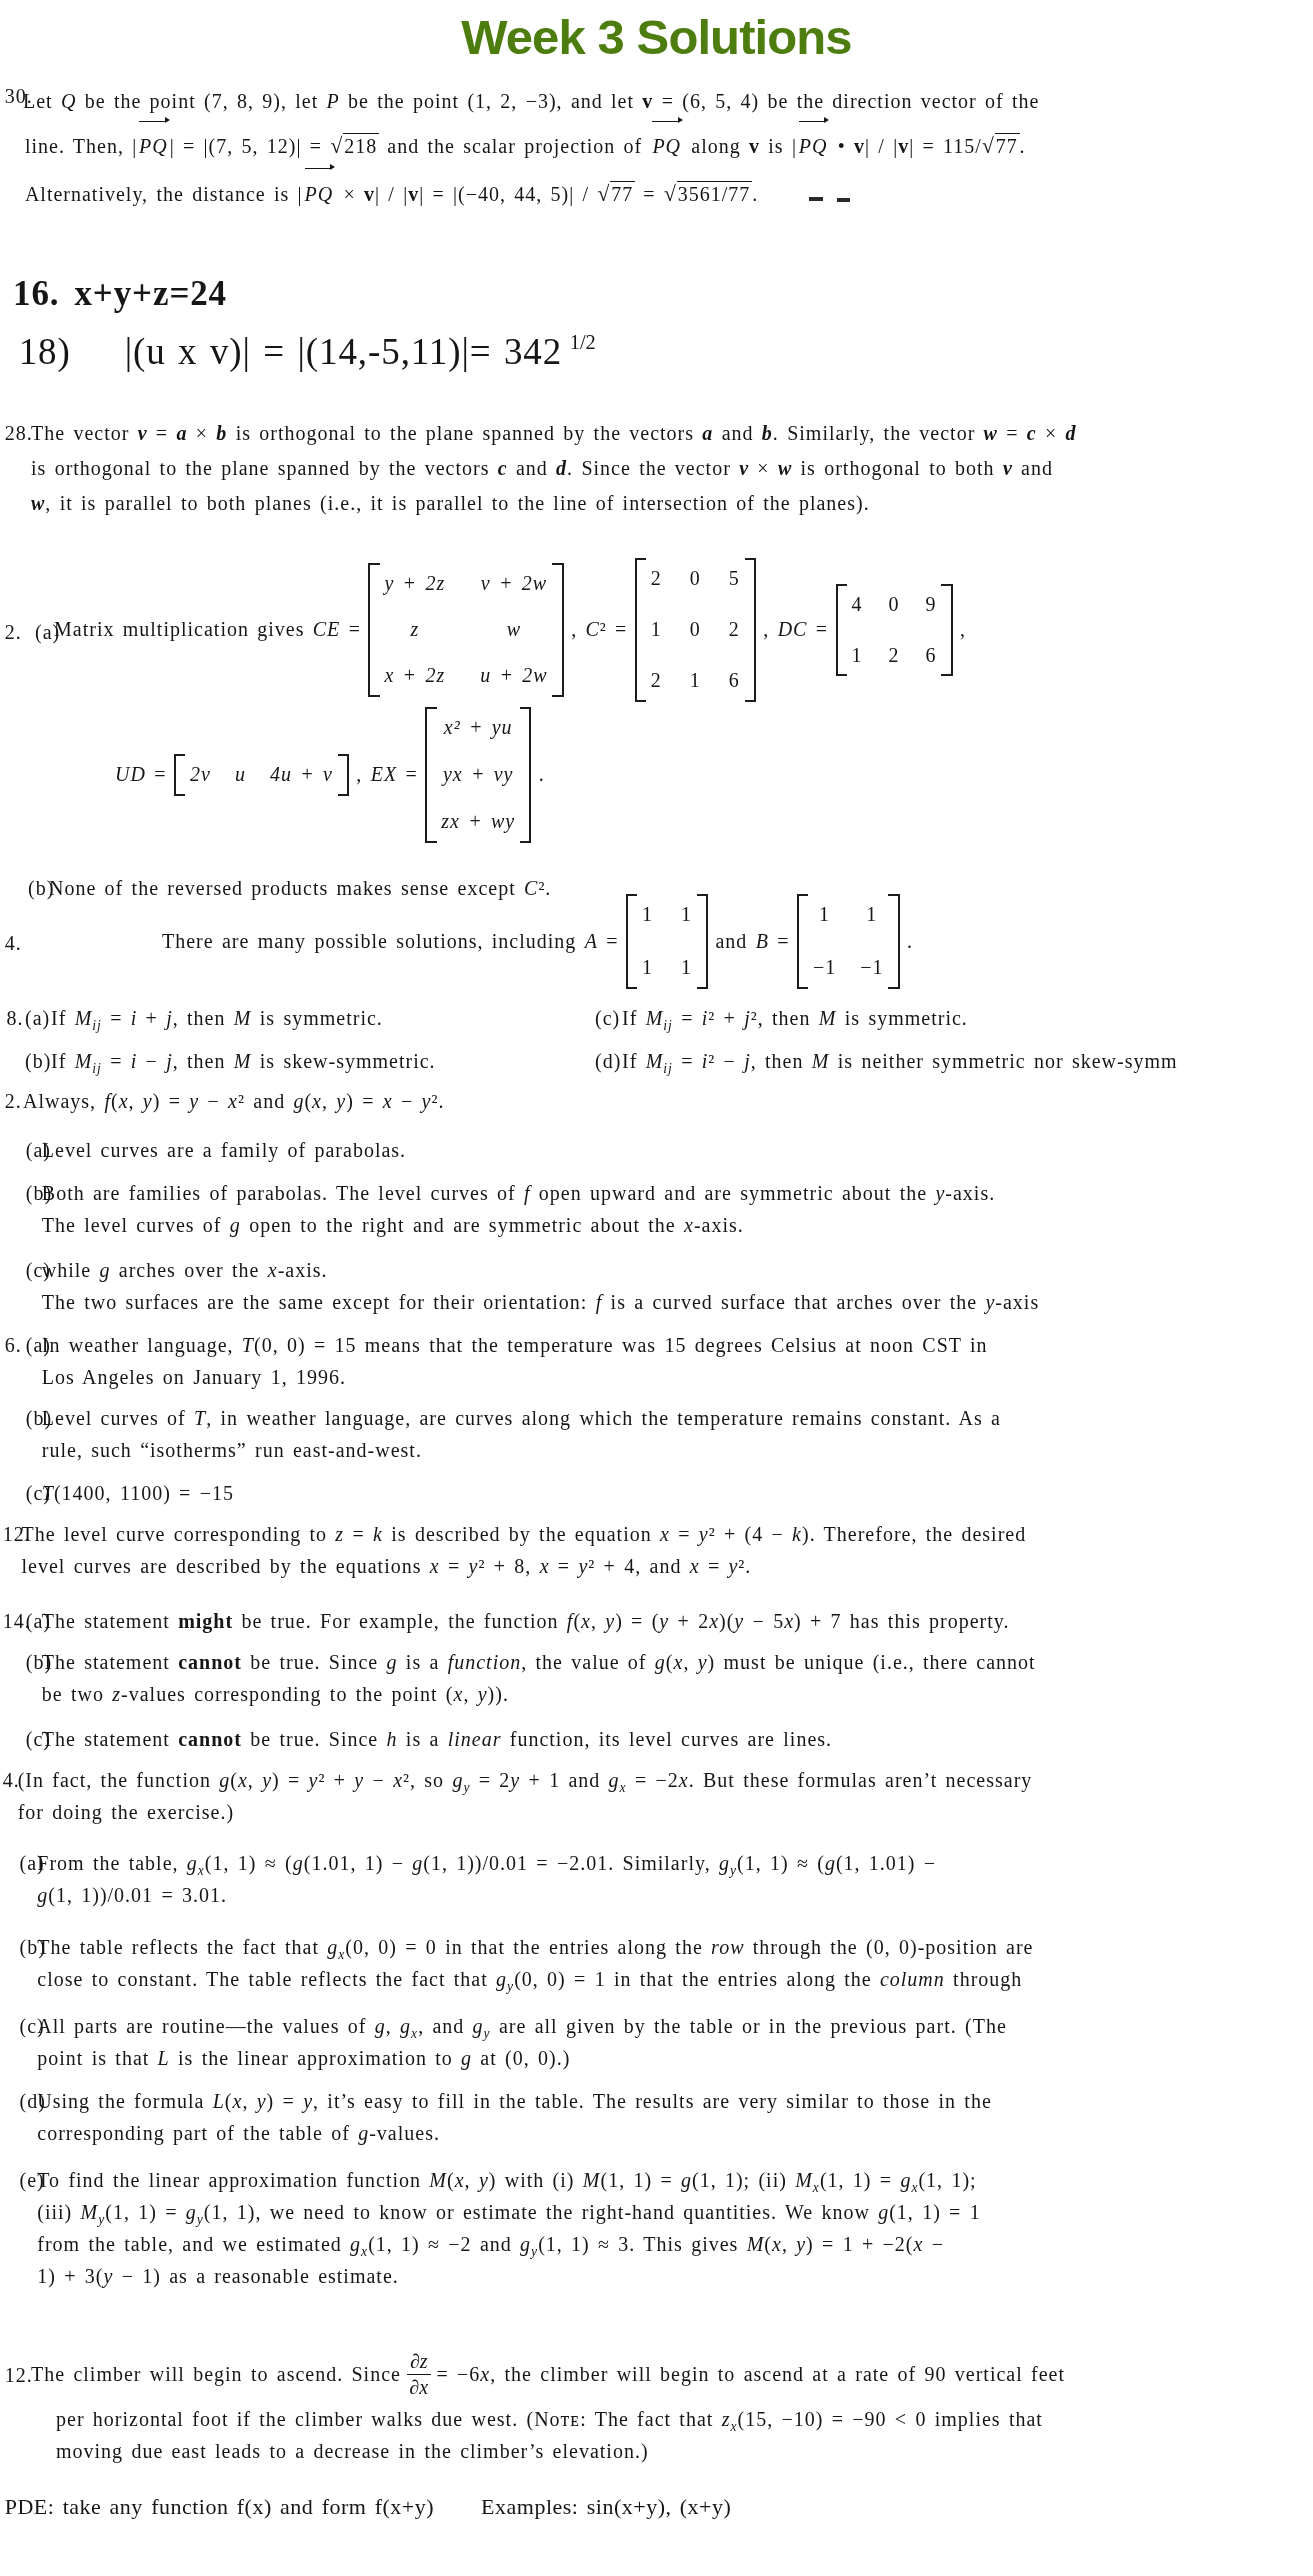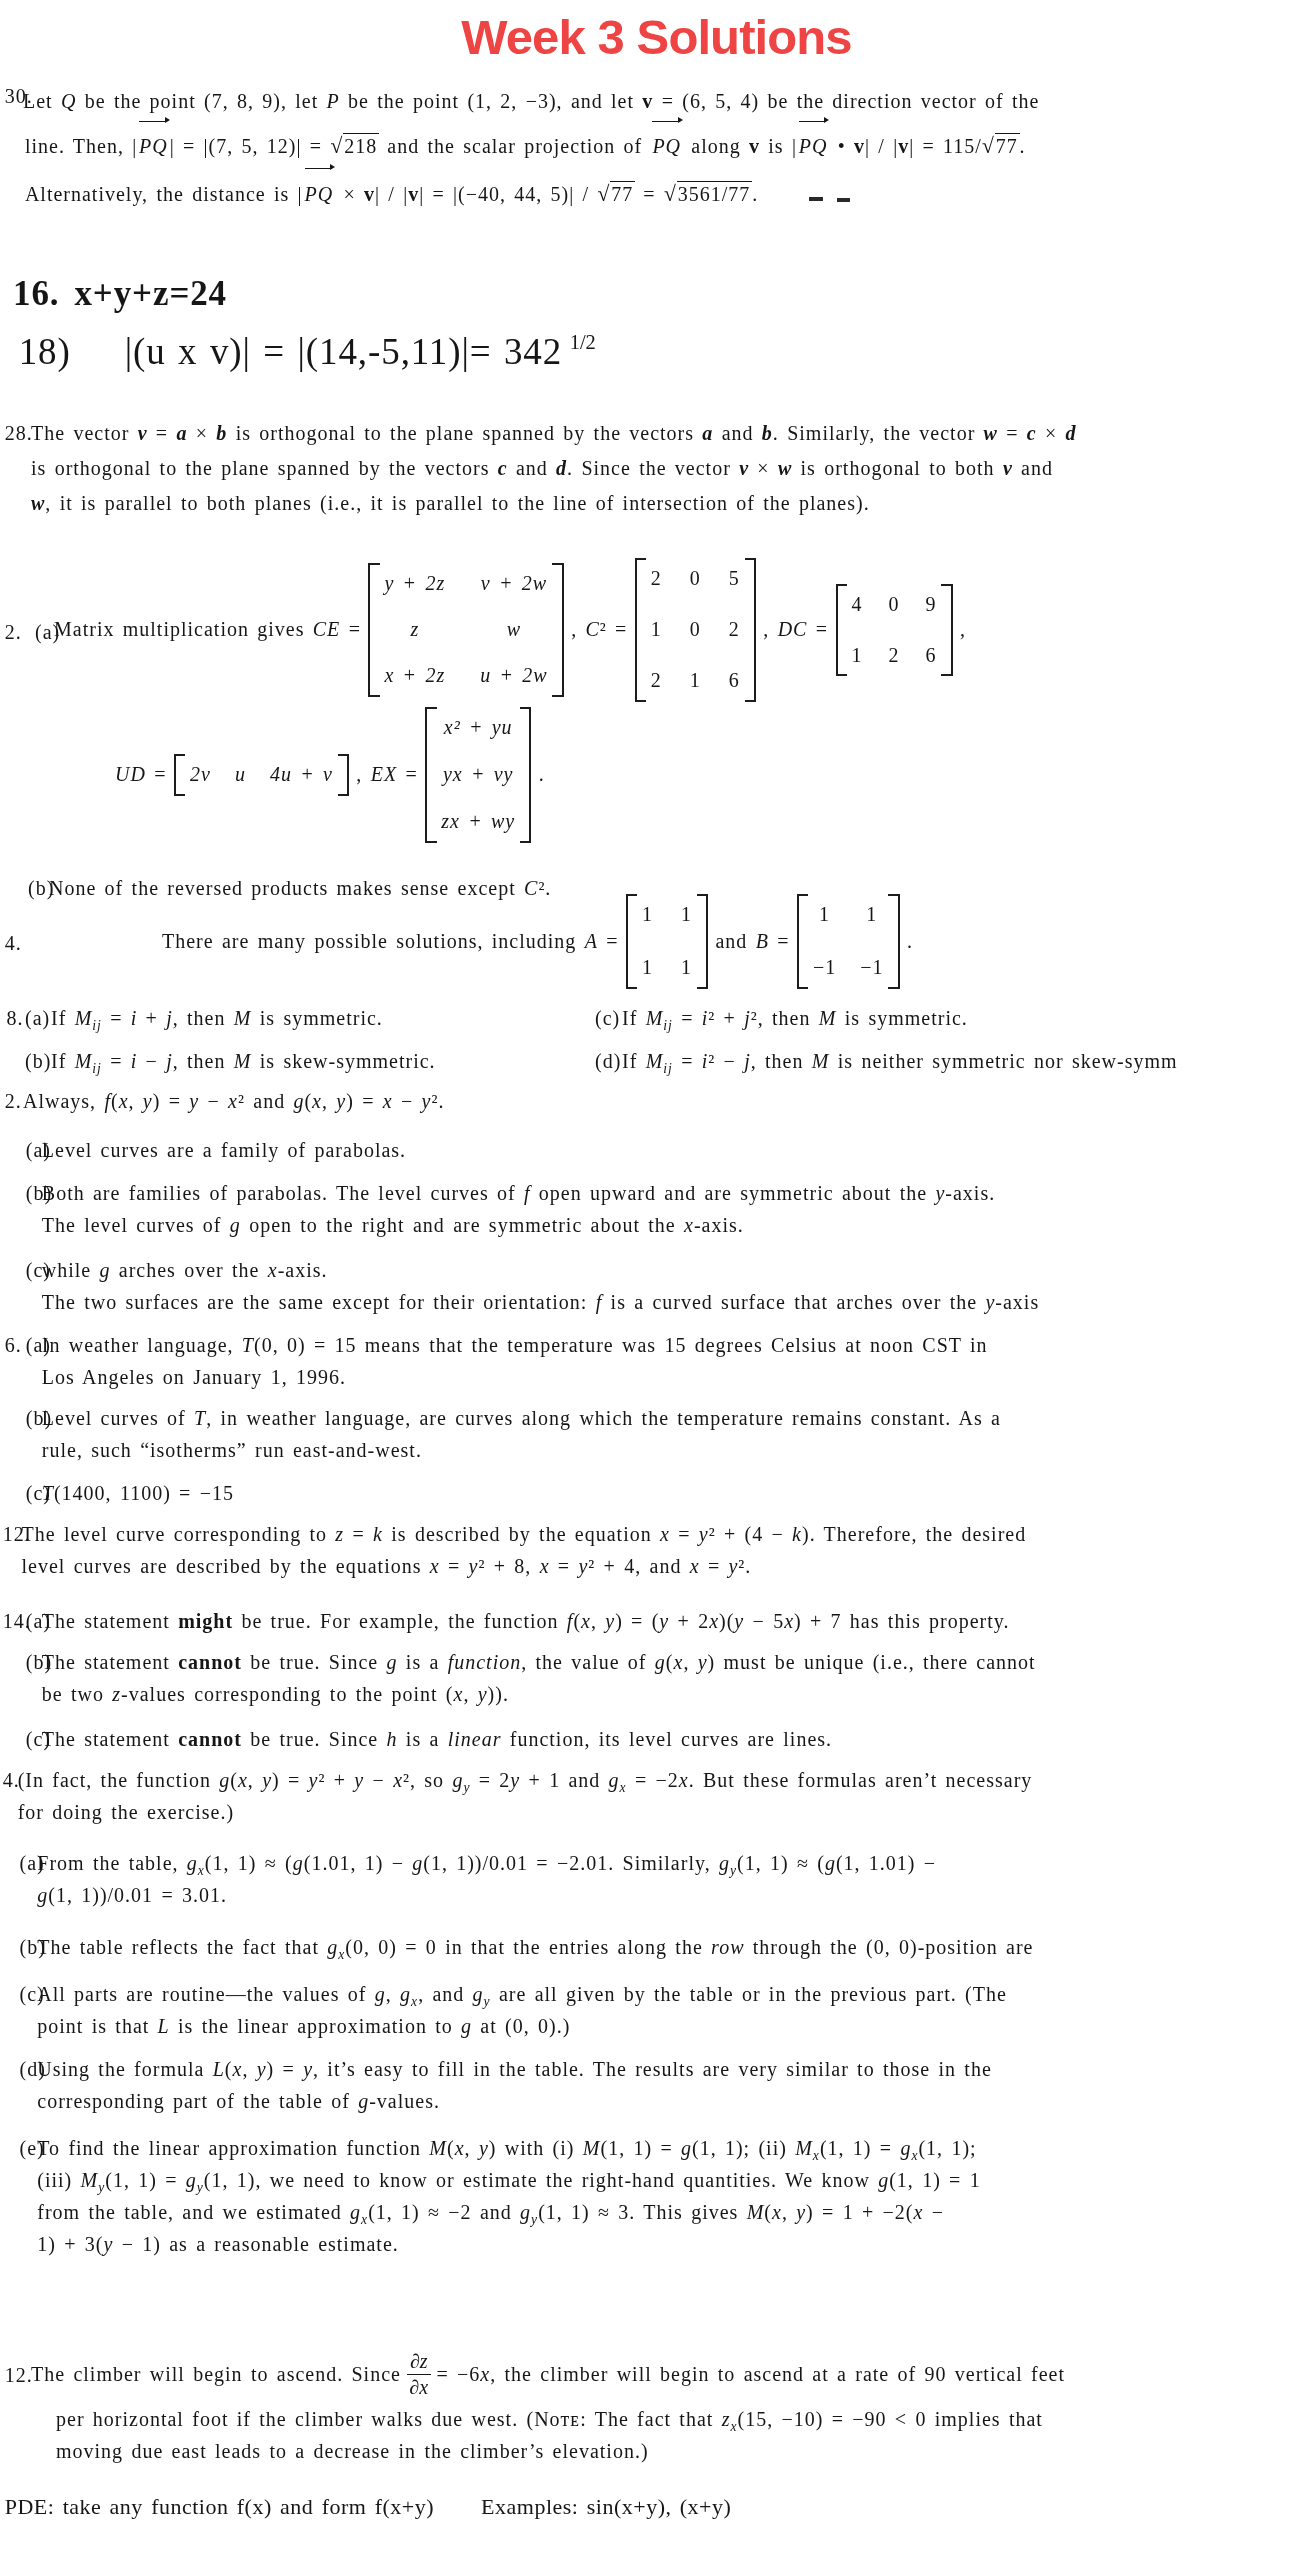--- a/index.html
+++ b/index.html
@@ -14,21 +14,21 @@
   .prob { padding-left:23px; }
   .pnum { position:absolute; left:4.7px; top:0; line-height:32px; white-space:nowrap; }
   .ln  { height:32px; line-height:32px; white-space:nowrap; }
   .ln38{ height:35px; line-height:35px; white-space:nowrap; }
   .lnx { height:47px; line-height:47px; white-space:nowrap; }
   .sub { position:relative; padding-left:16px; margin-left:2.8px; }
   .slb { position:absolute; left:0; top:0; line-height:32px; }
   .title {
     position:absolute; top:9.3px; left:0; width:100%; text-align:center;
     font-family:"Liberation Sans","DejaVu Sans",sans-serif; font-weight:700;
-    font-size:49px; letter-spacing:-0.9px; word-spacing:0; color:#ef4444;
+    font-size:49px; letter-spacing:-0.9px; word-spacing:0; color:#4d7c0f;
   }
   .h16 { font-weight:700; font-size:35px; letter-spacing:0.9px; padding-left:13px; white-space:nowrap; }
   .h16 .num { margin-right:15px; }
   .h18 { font-size:37px; padding-left:18.7px; letter-spacing:0.9px; white-space:nowrap; }
   .h18 .num { margin-right:54px; }
   .h18 .half { font-size:20.5px; position:relative; top:-15px; margin-left:7.5px; letter-spacing:0;margin-top:23px; }
   .eqrow { display:flex; align-items:center; white-space:nowrap; }
   .mat { display:inline-grid; position:relative; padding:9.3px 16px; margin:0 7.5px;
          align-items:center; justify-items:center; text-align:center; }
   .mat::before,.mat::after { content:""; position:absolute; top:0; bottom:0; width:9.3px; border:2.8px solid #1c1c1c; }
@@ -240,20 +240,21 @@
   <div class="ln">(In fact, the function <i>g</i>(<i>x</i>, <i>y</i>) = <i>y</i>² + <i>y</i> − <i>x</i>², so <i>g<sub>y</sub></i> = 2<i>y</i> + 1 and <i>g<sub>x</sub></i> = −2<i>x</i>. But these formulas aren’t necessary</div>
   <div class="ln">for doing the exercise.)</div>
   <div class="sub" style="margin-left:1.9px; padding-left:17.7px; margin-top:18.7px;">
     <span class="slb">(a)</span>
     <div class="ln">From the table, <i>g<sub>x</sub></i>(1, 1) ≈ (<i>g</i>(1.01, 1) − <i>g</i>(1, 1))/0.01 = −2.01. Similarly, <i>g<sub>y</sub></i>(1, 1) ≈ (<i>g</i>(1, 1.01) −</div>
     <div class="ln"><i>g</i>(1, 1))/0.01 = 3.01.</div>
   </div>
   <div class="sub" style="margin-left:1.9px; padding-left:17.7px; margin-top:20.5px;">
     <span class="slb">(b)</span>
     <div class="ln">The table reflects the fact that <i>g<sub>x</sub></i>(0, 0) = 0 in that the entries along the <i>row</i> through the (0, 0)-position are</div>
+    <div class="ln">close to constant. The table reflects the fact that <i>g<sub>y</sub></i>(0, 0) = 1 in that the entries along the <i>column</i> through</div>
   </div>
   <div class="sub" style="margin-left:1.9px; padding-left:17.7px; margin-top:15px;">
     <span class="slb">(c)</span>
     <div class="ln">All parts are routine—the values of <i>g</i>, <i>g<sub>x</sub></i>, and <i>g<sub>y</sub></i> are all given by the table or in the previous part. (The</div>
     <div class="ln">point is that <i>L</i> is the linear approximation to <i>g</i> at (0, 0).)</div>
   </div>
   <div class="sub" style="margin-left:1.9px; padding-left:17.7px; margin-top:11.2px;">
     <span class="slb">(d)</span>
     <div class="ln">Using the formula <i>L</i>(<i>x</i>, <i>y</i>) = <i>y</i>, it’s easy to fill in the table. The results are very similar to those in the</div>
     <div class="ln">corresponding part of the table of <i>g</i>-values.</div>

